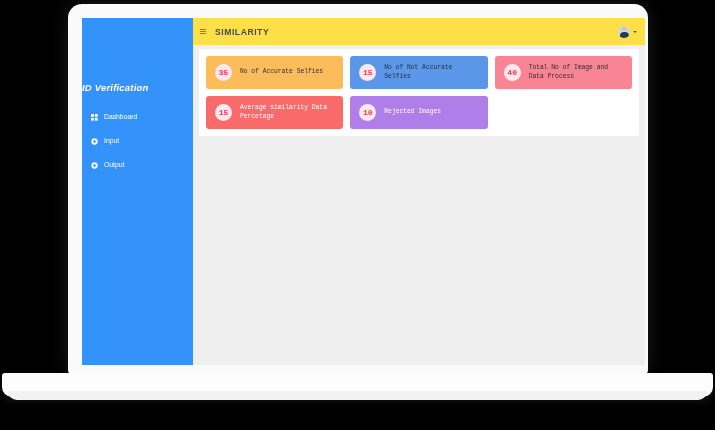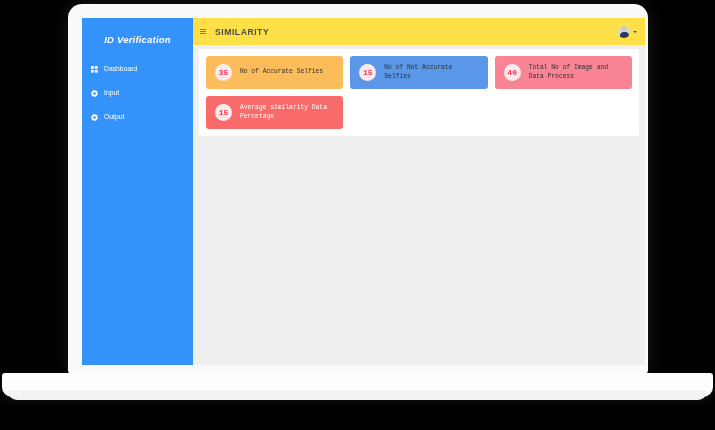--- a/index.html
+++ b/index.html
@@ -62,27 +62,27 @@
 
   
   #sidebar {
     width: 111px;
     min-width: 111px;
     background: #3492fb;
     padding-top: 10px;
     color: #ffffff;
   }
   #sidebar-brand {
-    text-align: center;
     font-style: italic;
     font-size: 9.5px;
     font-weight: 600;
     letter-spacing: 0.2px;
     padding: 6px 0 16px 0;
     color: #ffffff;
+    margin-top: 48px;
   }
   .nav-item {
     display: flex;
     align-items: center;
     gap: 6px;
     padding: 5px 0 5px 9px;
     font-size: 6.8px;
     color: #ffffff;
     cursor: pointer;
     margin-bottom: 7px;
@@ -296,20 +296,24 @@
               <div class="stat-badge">40</div>
               <div class="stat-label">Total No of Image and Data Process</div>
             </div>
 
             <div class="stat-card light-text" style="background:#f96a6a">
               <div class="stat-badge">15</div>
               <div class="stat-label">Average similarity Data Percetage</div>
             </div>
 
 
+            <div class="stat-card light-text" style="background:#b07ee8">
+              <div class="stat-badge">10</div>
+              <div class="stat-label">Rejected Images</div>
+            </div>
 
           </div>
         </div>
       </div>
 
     </div>
   </div>
 
   <div id="laptop-notch"></div>
   <div id="laptop-base"></div>

